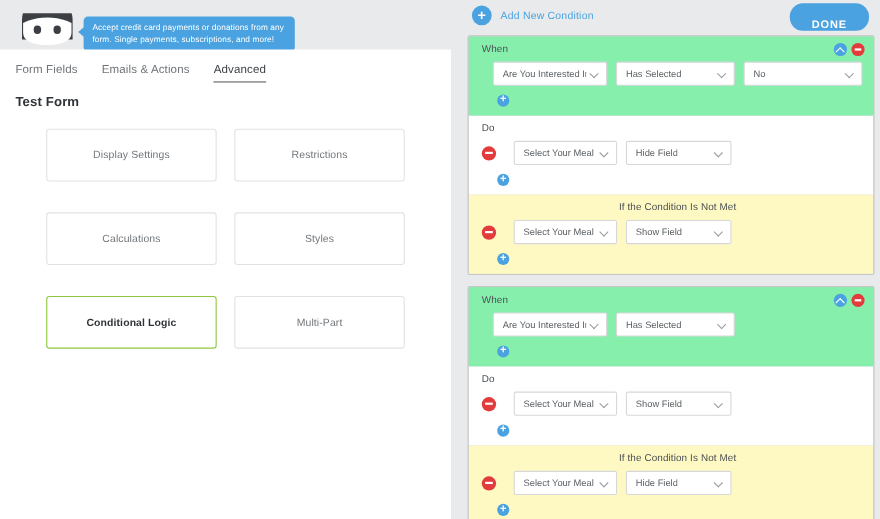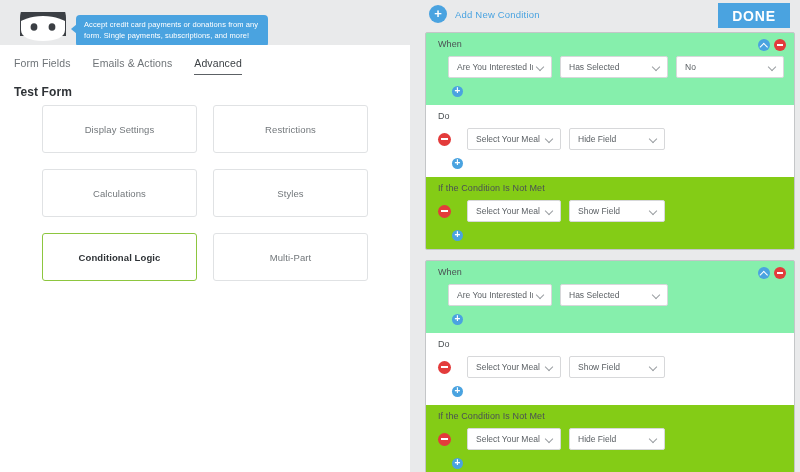--- a/index.html
+++ b/index.html
@@ -82,20 +82,21 @@
   }
   .opt-card {
     height: 48px;
     background: #ffffff;
     border: 1px solid #e0e2e4;
     border-radius: 3px;
     display: flex; align-items: center; justify-content: center;
     font-size: 9.5px;
     color: #72777b;
     letter-spacing: .1px;
+    margin-top: 12px;
   }
   .opt-card.selected {
     border: 1.5px solid #8dc63f;
     color: #2f3337;
     font-weight: bold;
   }
 
   .left-scroll-track {
     position: absolute; left: 0; bottom: 0;
     width: 410px; height: 7px;
@@ -128,41 +129,41 @@
     display: flex; align-items: center; justify-content: center;
     color: #fff; font-size: 13px; line-height: 1; font-weight: bold;
     padding-bottom: 1px;
   }
   .add-cond-label { font-size: 9.5px; color: #4aa3e0; letter-spacing: .2px; }
 
   .done-btn {
     position: absolute; right: 10px; top: 3px;
     width: 72px; height: 25px;
     background: #4aa3e0;
-    border-radius: 0;
-    display: flex; align-items: center; justify-content: center;
-    color: #ffffff; font-size: 14px; font-weight: bold; letter-spacing: .8px;
+    border-radius: 12px;
+    display: flex; align-items: flex-end; justify-content: center;
+    color: #ffffff; font-size: 10px; font-weight: bold; letter-spacing: .8px;
   }
 
   .cond-list {
     position: absolute; left: 10px; top: 32px;
     width: 370px;
   }
   .cond-block {
     width: 370px;
     background: #cfd0d2;
     margin-bottom: 10px;
     border: 1px solid #c4c6c8;
     border-radius: 2px;
     overflow: hidden;
   }
 
   .sec-when  { background: #86efac; padding: 6px 0 8px 0; position: relative; }
   .sec-do    { background: #ffffff; padding: 6px 0 8px 0; }
-  .sec-else  { background: #84cc16; padding: 6px 0 8px 0; }
+  .sec-else  { background: #fef9c3; padding: 6px 0 8px 0; text-align: center; }
 
   .sec-label {
     font-size: 9px; color: #4b5054;
     padding-left: 12px; margin-bottom: 7px; letter-spacing: .1px;
   }
 
   .row {
     display: flex; align-items: center;
     padding-left: 12px;
     gap: 8px;

